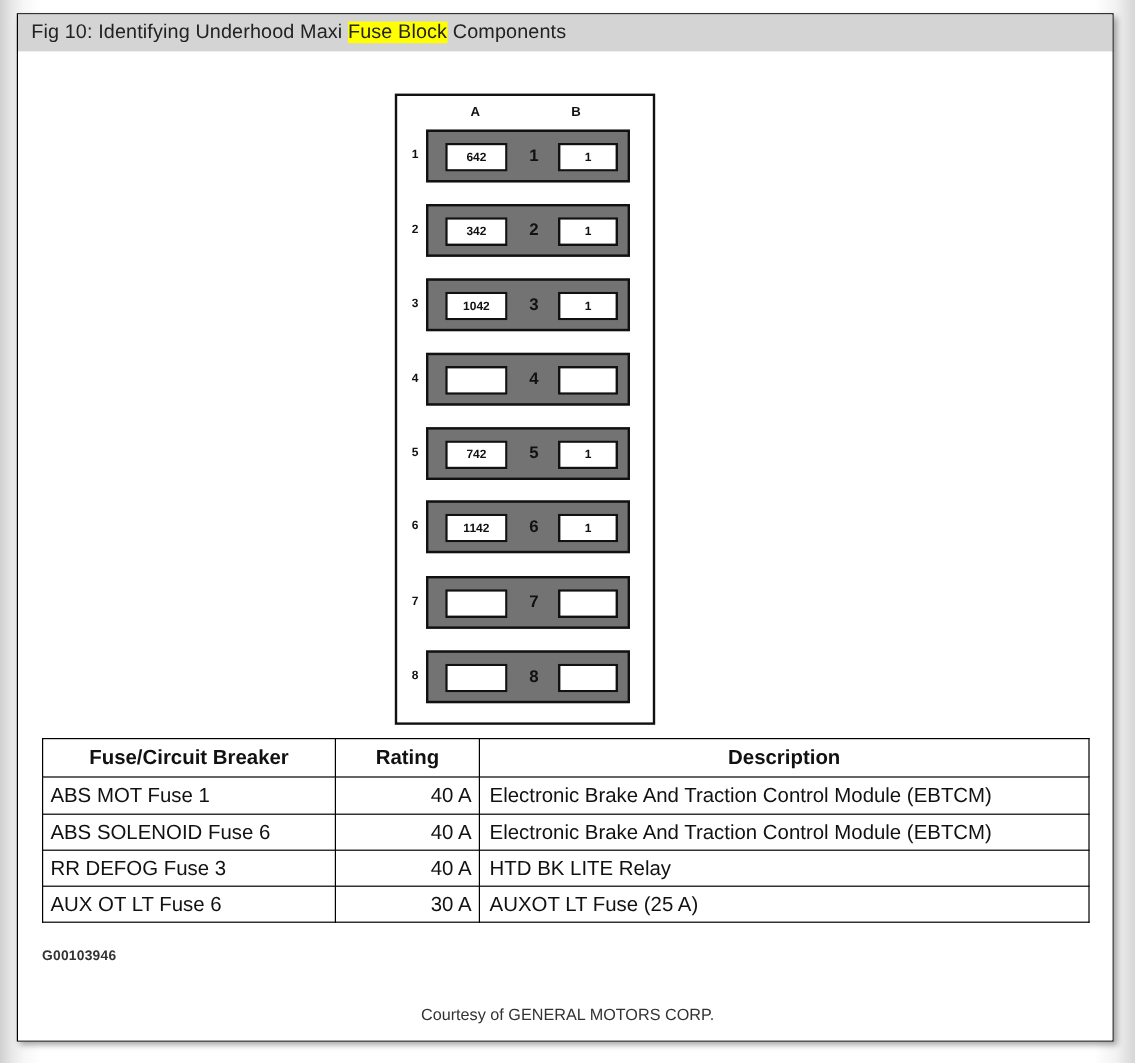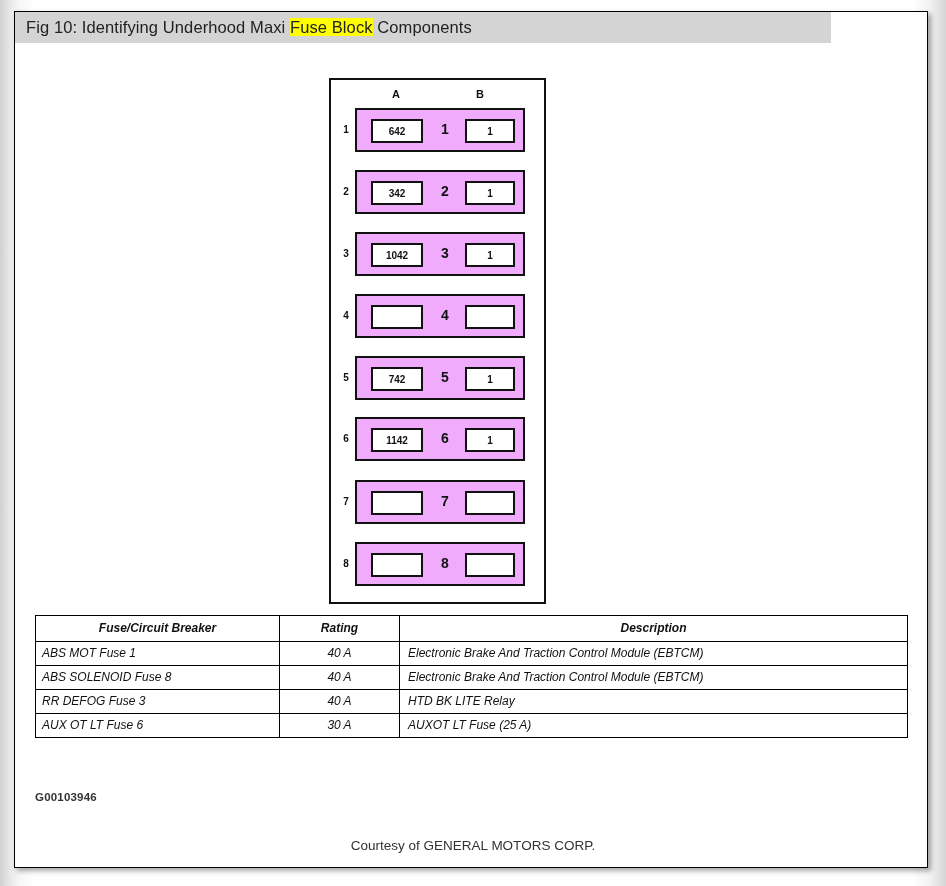--- a/index.html
+++ b/index.html
@@ -42,21 +42,21 @@
     background: #ffffff;
     border: 1px solid #000000;
     box-sizing: border-box;
     box-shadow: 3px 3px 5px rgba(0,0,0,0.35);
   }
 
   
   #titlebar {
     position: absolute;
     left: 0; top: 0;
-    width: 816px;
+    width: 912px;
     height: 31px;
     background: #d4d4d4;
     box-sizing: border-box;
     display: flex;
     align-items: center;
     padding-left: 11px;
   }
   #title-text {
     font-size: 16.5px;
     color: #222222;
@@ -103,21 +103,21 @@
   #col-letter-b { left: 145px; }
 
   
   .fuse-row {
     position: absolute;
     left: 24px;
     width: 170px;
     height: 44px;
     border: 2px solid #111111;
     box-sizing: border-box;
-    background: #f0abfc;
+    background: #737373;
   }
   .fuse-row.r1 { top: 28px; }
   .fuse-row.r2 { top: 90px; }
   .fuse-row.r3 { top: 152px; }
   .fuse-row.r4 { top: 214px; }
   .fuse-row.r5 { top: 276px; }
   .fuse-row.r6 { top: 337px; }
   .fuse-row.r7 { top: 400px; }
   .fuse-row.r8 { top: 462px; }
 
@@ -192,34 +192,33 @@
     left: 20px;
     top: 572px;
     width: 872px;
     border-collapse: collapse;
     table-layout: fixed;
     background: #ffffff;
   }
   #fuse-table th,
   #fuse-table td {
     border: 1px solid #000000;
-    font-size: 12px;
+    font-size: 17px;
     color: #111111;
     padding: 4px 6px;
     line-height: 1.25;
-    font-style: italic;
   }
   #fuse-table th {
     font-weight: bold;
     text-align: center;
     padding-top: 5px;
     padding-bottom: 5px;
   }
   #fuse-table td.c-name { text-align: left; }
-  #fuse-table td.c-rating { text-align: center; margin-top: 28px; }
+  #fuse-table td.c-rating { text-align: right; margin-top: 28px; }
   #fuse-table td.c-desc { text-align: left; padding-left: 8px; }
   .col-name   { width: 244px; }
   .col-rating { width: 120px; }
   .col-desc   { width: 508px; }
 
   
   #figure-id {
     position: absolute;
     left: 20px;
     top: 748px;
@@ -328,21 +327,21 @@
           <th>Description</th>
         </tr>
       </thead>
       <tbody>
         <tr>
           <td class="c-name">ABS MOT Fuse 1</td>
           <td class="c-rating">40 A</td>
           <td class="c-desc">Electronic Brake And Traction Control Module (EBTCM)</td>
         </tr>
         <tr>
-          <td class="c-name">ABS SOLENOID Fuse 8</td>
+          <td class="c-name">ABS SOLENOID Fuse 6</td>
           <td class="c-rating">40 A</td>
           <td class="c-desc">Electronic Brake And Traction Control Module (EBTCM)</td>
         </tr>
         <tr>
           <td class="c-name">RR DEFOG Fuse 3</td>
           <td class="c-rating">40 A</td>
           <td class="c-desc">HTD BK LITE Relay</td>
         </tr>
         <tr>
           <td class="c-name">AUX OT LT Fuse 6</td>

